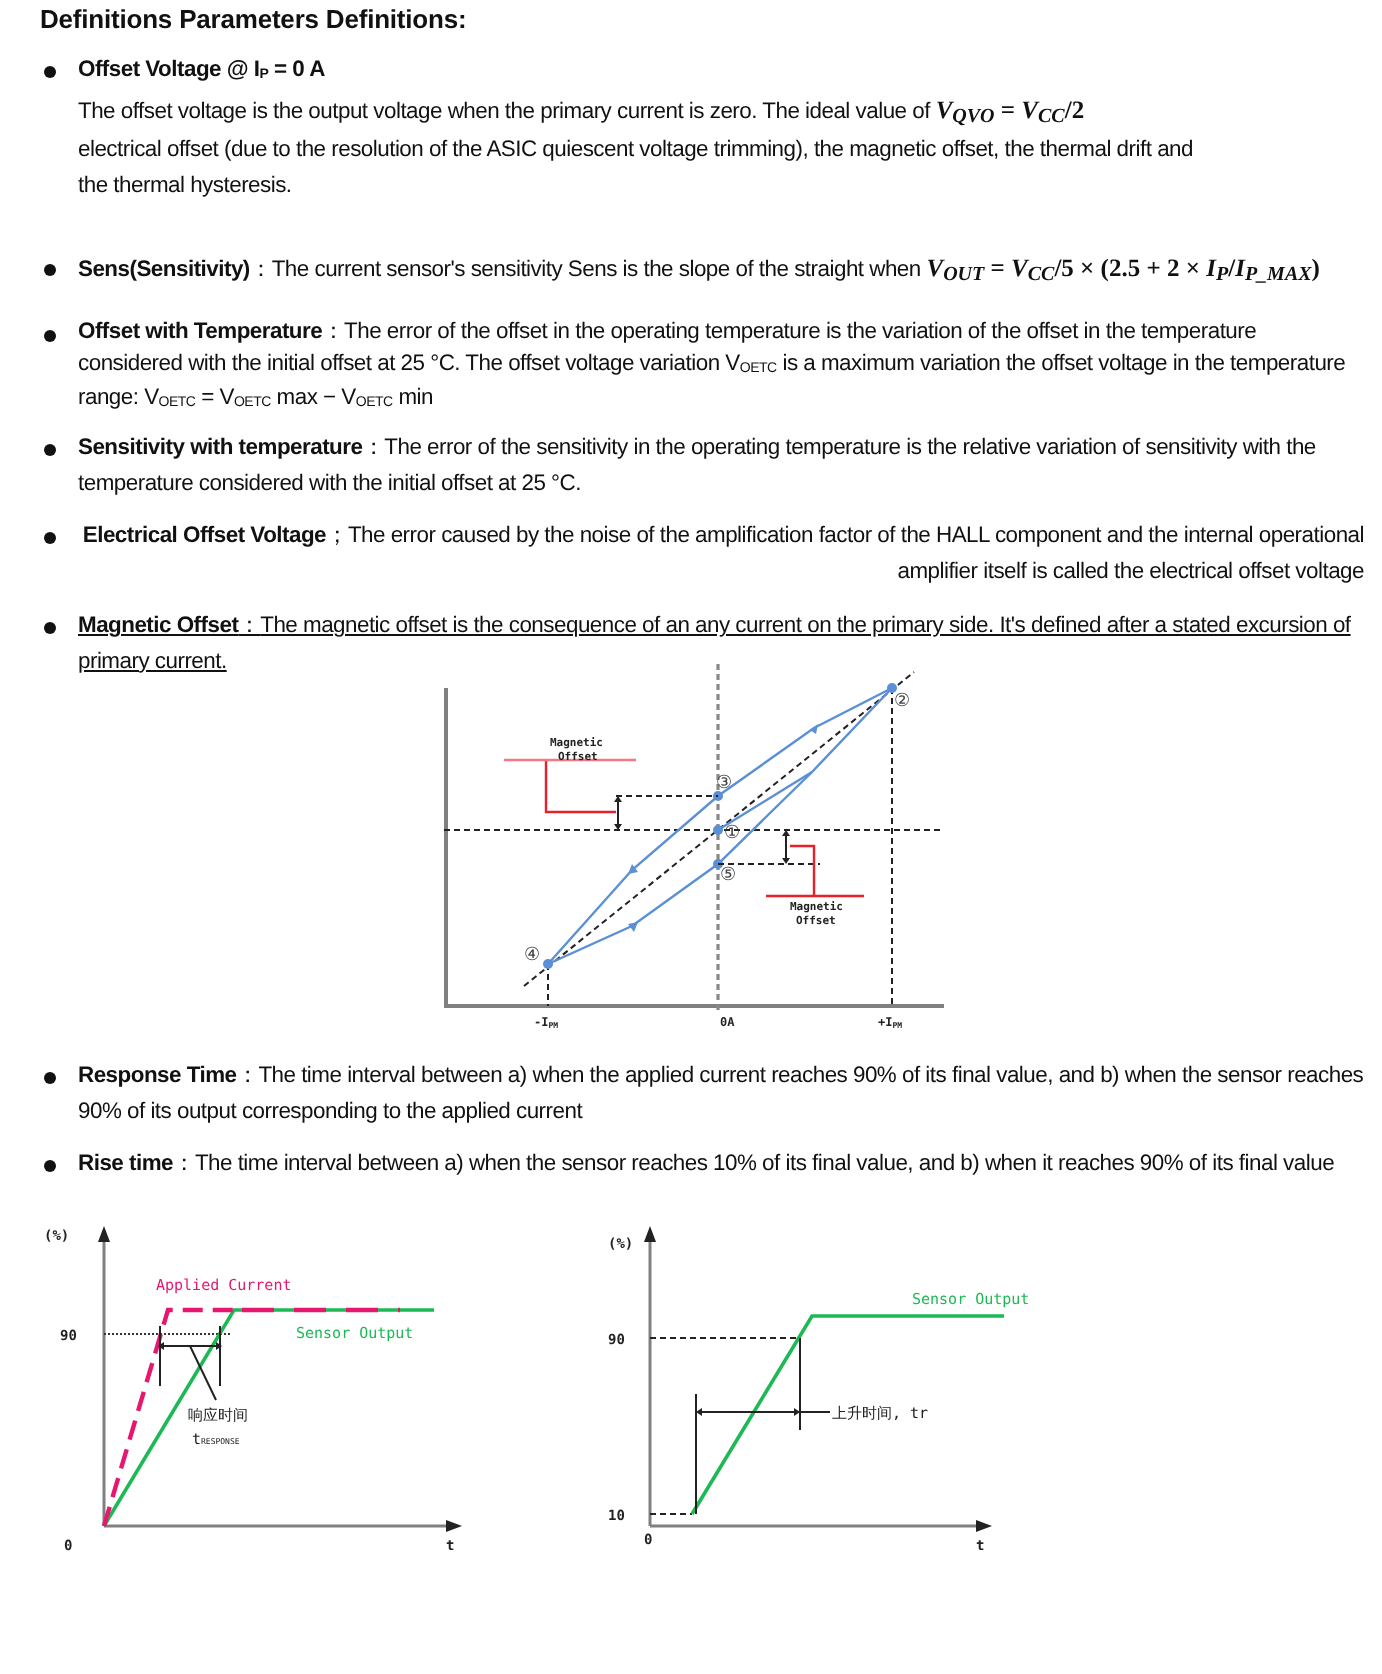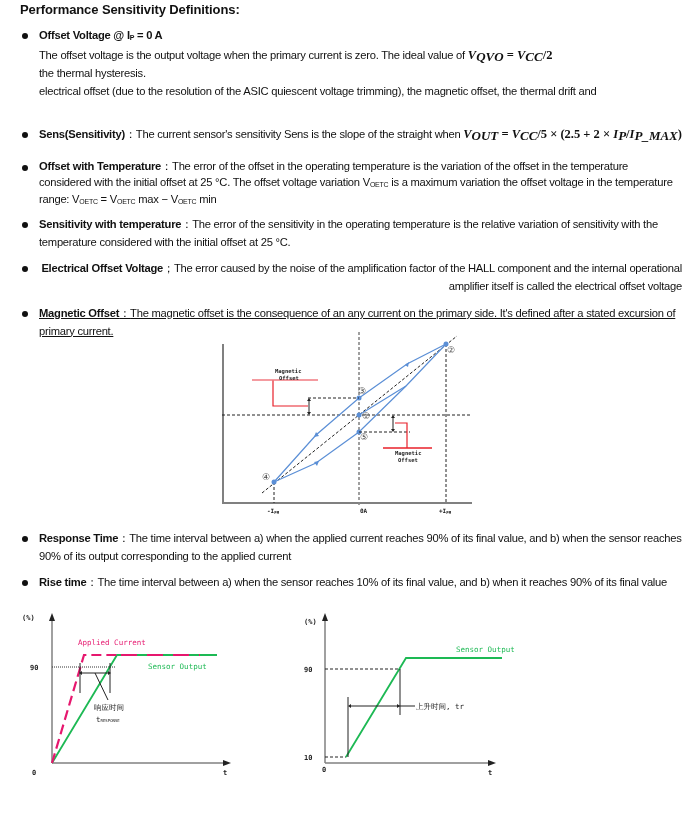--- a/index.html
+++ b/index.html
@@ -5,39 +5,39 @@
   html, body { margin: 0; padding: 0; background: #ffffff; }
   body { width: 691px; height: 837px; position: relative; overflow: hidden;
          font-family: "Liberation Sans", sans-serif; color: #111; }
   .page-title { position: absolute; left: 20px; top: 2px; font-size: 13px; font-weight: bold; letter-spacing: -0.1px; }
   .item { position: absolute; left: 22px; width: 660px; font-size: 11.2px; line-height: 17.6px; letter-spacing: -0.25px; }
   .bullet { position: absolute; left: 0; top: 6px; width: 6px; height: 6px; border-radius: 50%; background: #111; }
   .item-body { margin-left: 17px; }
   .term { font-weight: bold; }
   .math { font-family: "Liberation Serif", serif; font-weight: bold; font-style: italic; font-size: 12.5px; letter-spacing: 0; }
   .math .up { font-style: normal; }
-  sub.s { font-size: 13px; vertical-align: -2px; }
+  sub.s { font-size: 10px; vertical-align: -2px; }
   sub.t { font-size: 7px; vertical-align: -1px; }
   svg text { font-family: "DejaVu Sans Mono", monospace; }
   .diagram { position: absolute; }
 </style>
 </head>
 <body>
 
-<div class="page-title">Performance Sensitivity Definitions:</div>
+<div class="page-title">Definitions Parameters Definitions:</div>
 
 <div class="item" style="top:27px;">
   <span class="bullet"></span>
   <div class="item-body">
     <div><span class="term"><span>Offset Voltage @ I</span><sub class="t">P</sub><span> = 0 A</span></span></div>
     <div>
       <span>The offset voltage is the output voltage when the primary current is zero. The ideal value of </span><span class="math">V<sub class="s">QVO</sub> <span class="up">=</span> V<sub class="s">CC</sub><span class="up">/2</span></span>
     </div>
+    <div>electrical offset (due to the resolution of the ASIC quiescent voltage trimming), the magnetic offset, the thermal drift and</div>
     <div>the thermal hysteresis.</div>
-    <div>electrical offset (due to the resolution of the ASIC quiescent voltage trimming), the magnetic offset, the thermal drift and</div>
   </div>
 </div>
 
 <div class="item" style="top:126px;">
   <span class="bullet"></span>
   <div class="item-body">
     <span class="term">Sens(Sensitivity)</span><span>：</span><span>The current sensor's sensitivity Sens is the slope of the straight when </span><span class="math">V<sub class="s">OUT</sub> <span class="up">=</span> V<sub class="s">CC</sub><span class="up">/5 × (2.5 + 2 ×</span> I<sub class="s">P</sub><span class="up">/</span>I<sub class="s">P_MAX</sub><span class="up">)</span></span>
   </div>
 </div>
 

